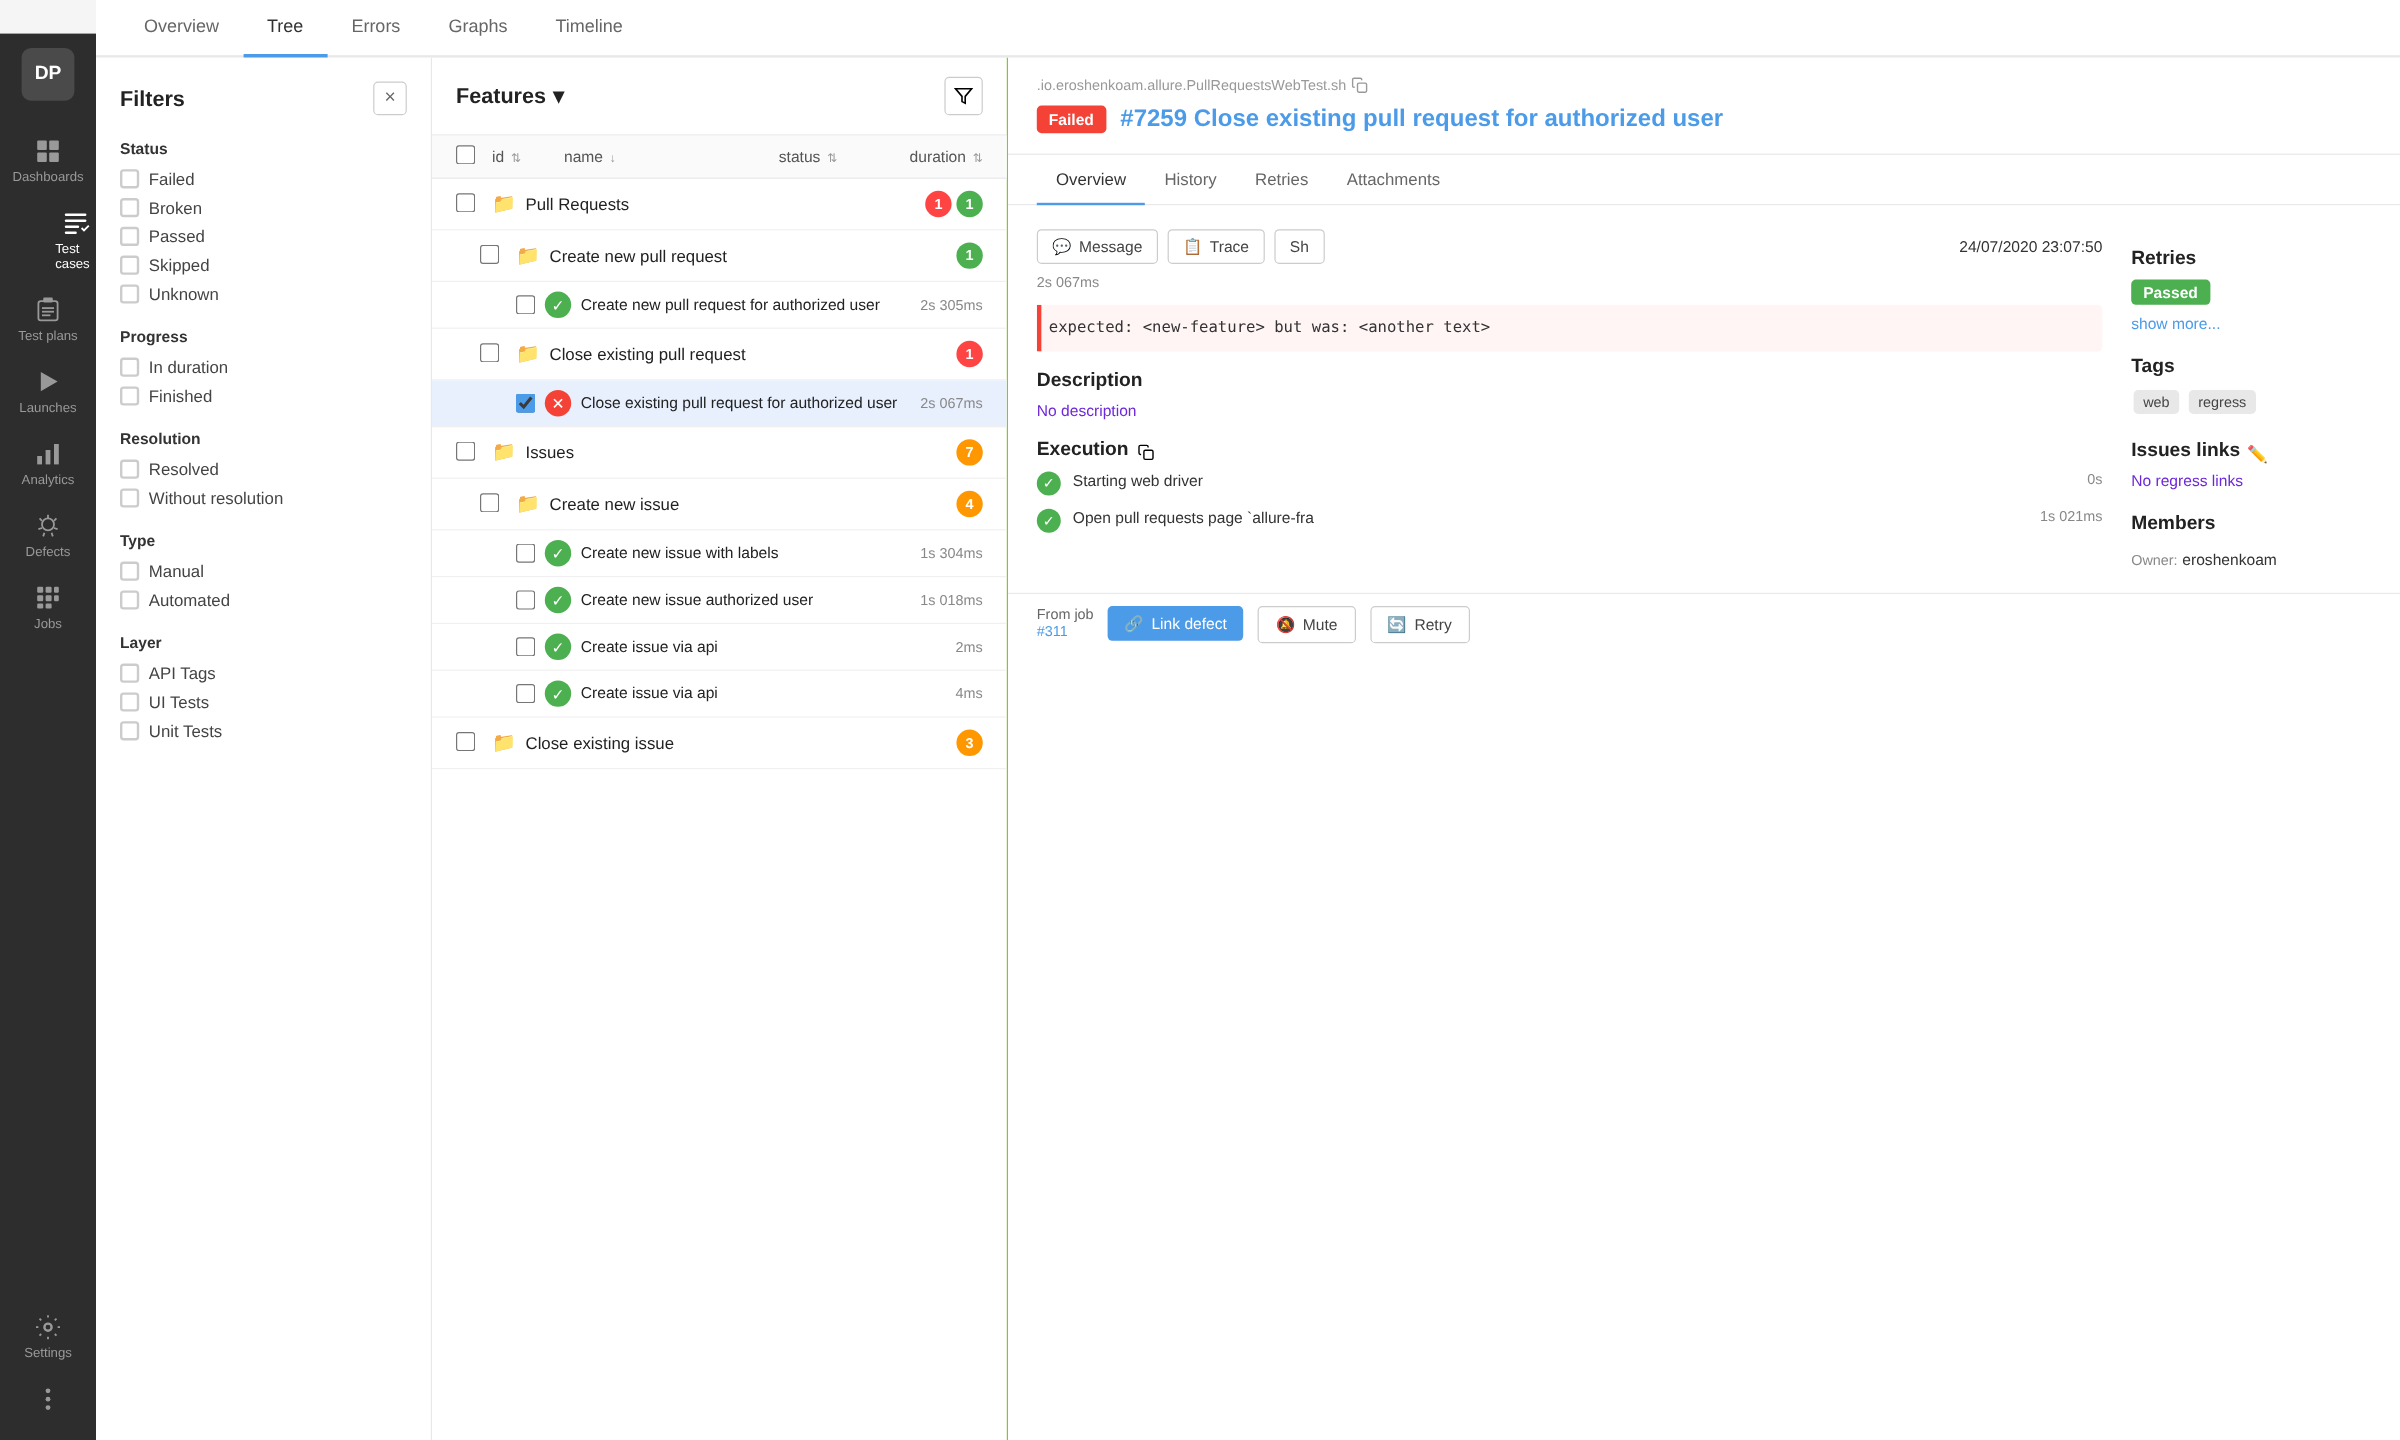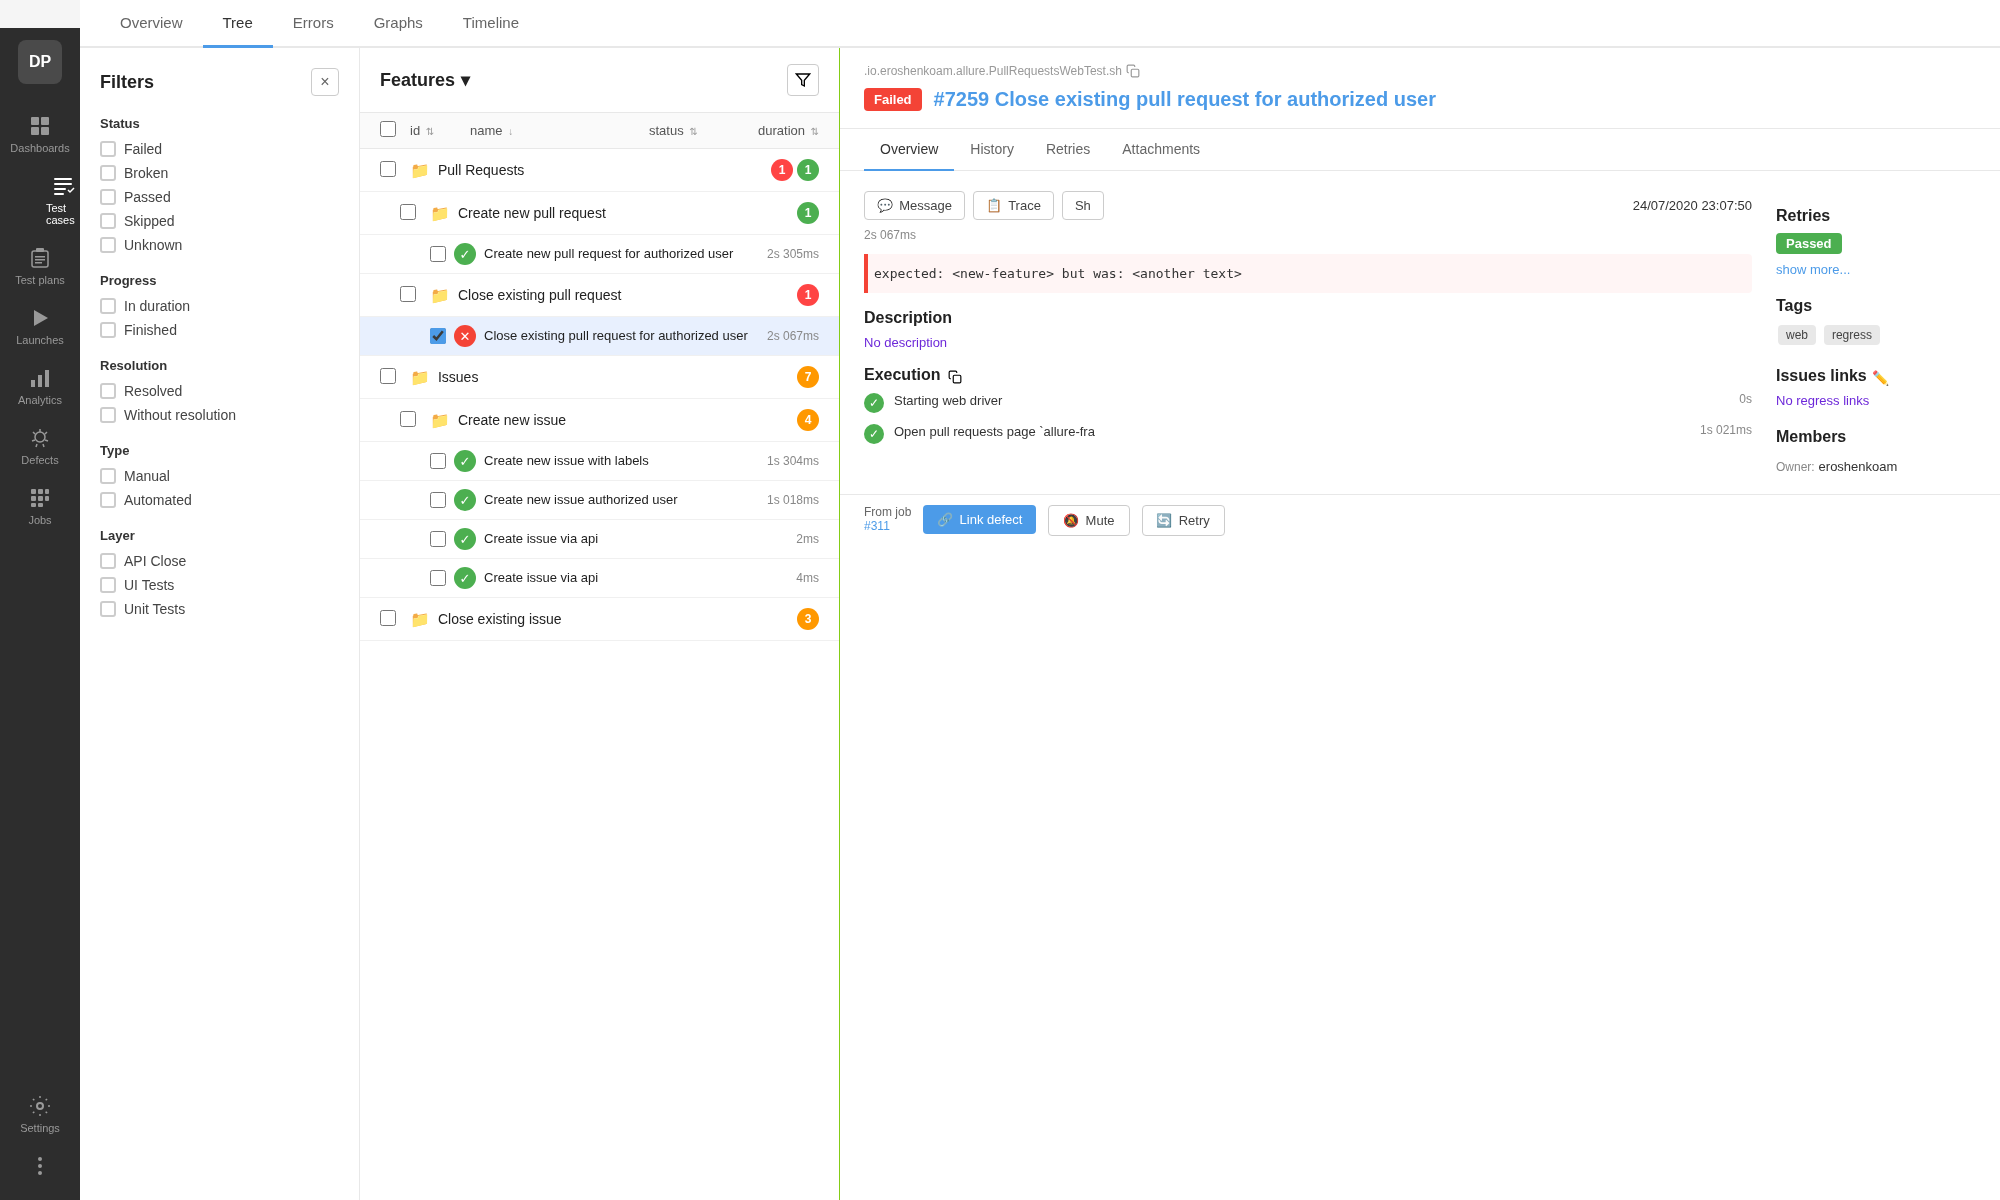--- a/index.html
+++ b/index.html
@@ -395,21 +395,21 @@
         <div class="filter-item">
           <div class="filter-checkbox"></div>
           <span class="filter-label">Automated</span>
         </div>
       </div>
 
       <div class="filter-section">
         <div class="filter-section-title">Layer</div>
         <div class="filter-item">
           <div class="filter-checkbox"></div>
-          <span class="filter-label">API Close</span>
+          <span class="filter-label">API Tags</span>
         </div>
         <div class="filter-item">
           <div class="filter-checkbox"></div>
           <span class="filter-label">UI Tests</span>
         </div>
         <div class="filter-item">
           <div class="filter-checkbox"></div>
           <span class="filter-label">Unit Tests</span>
         </div>
       </div>

